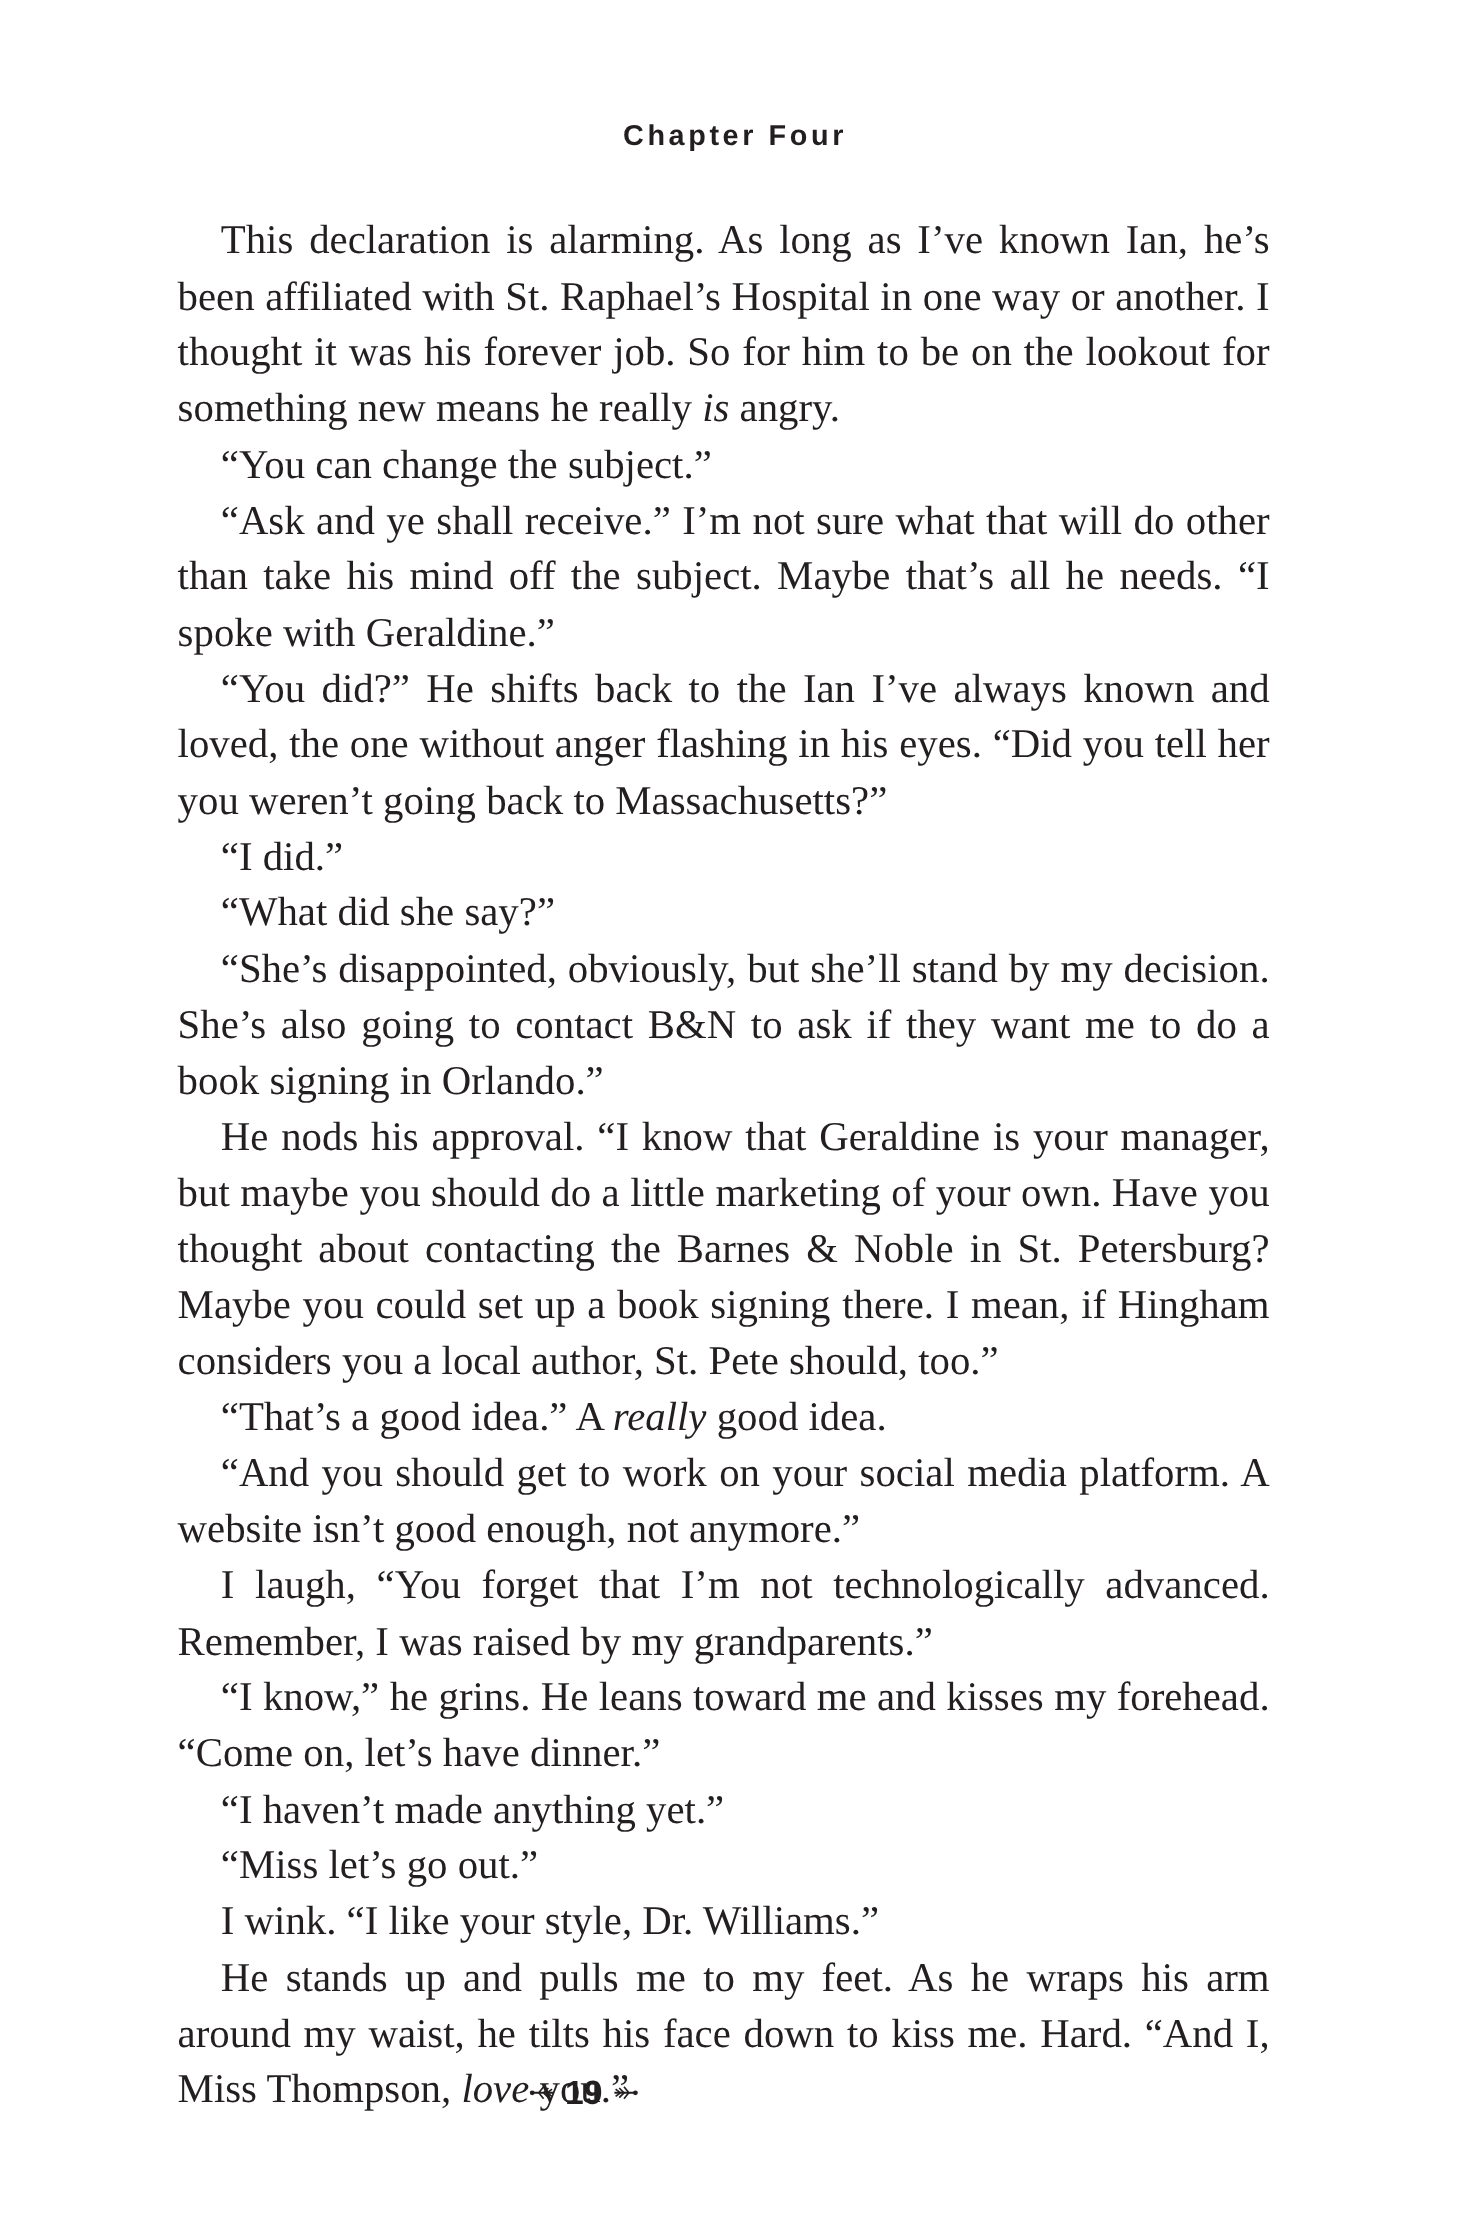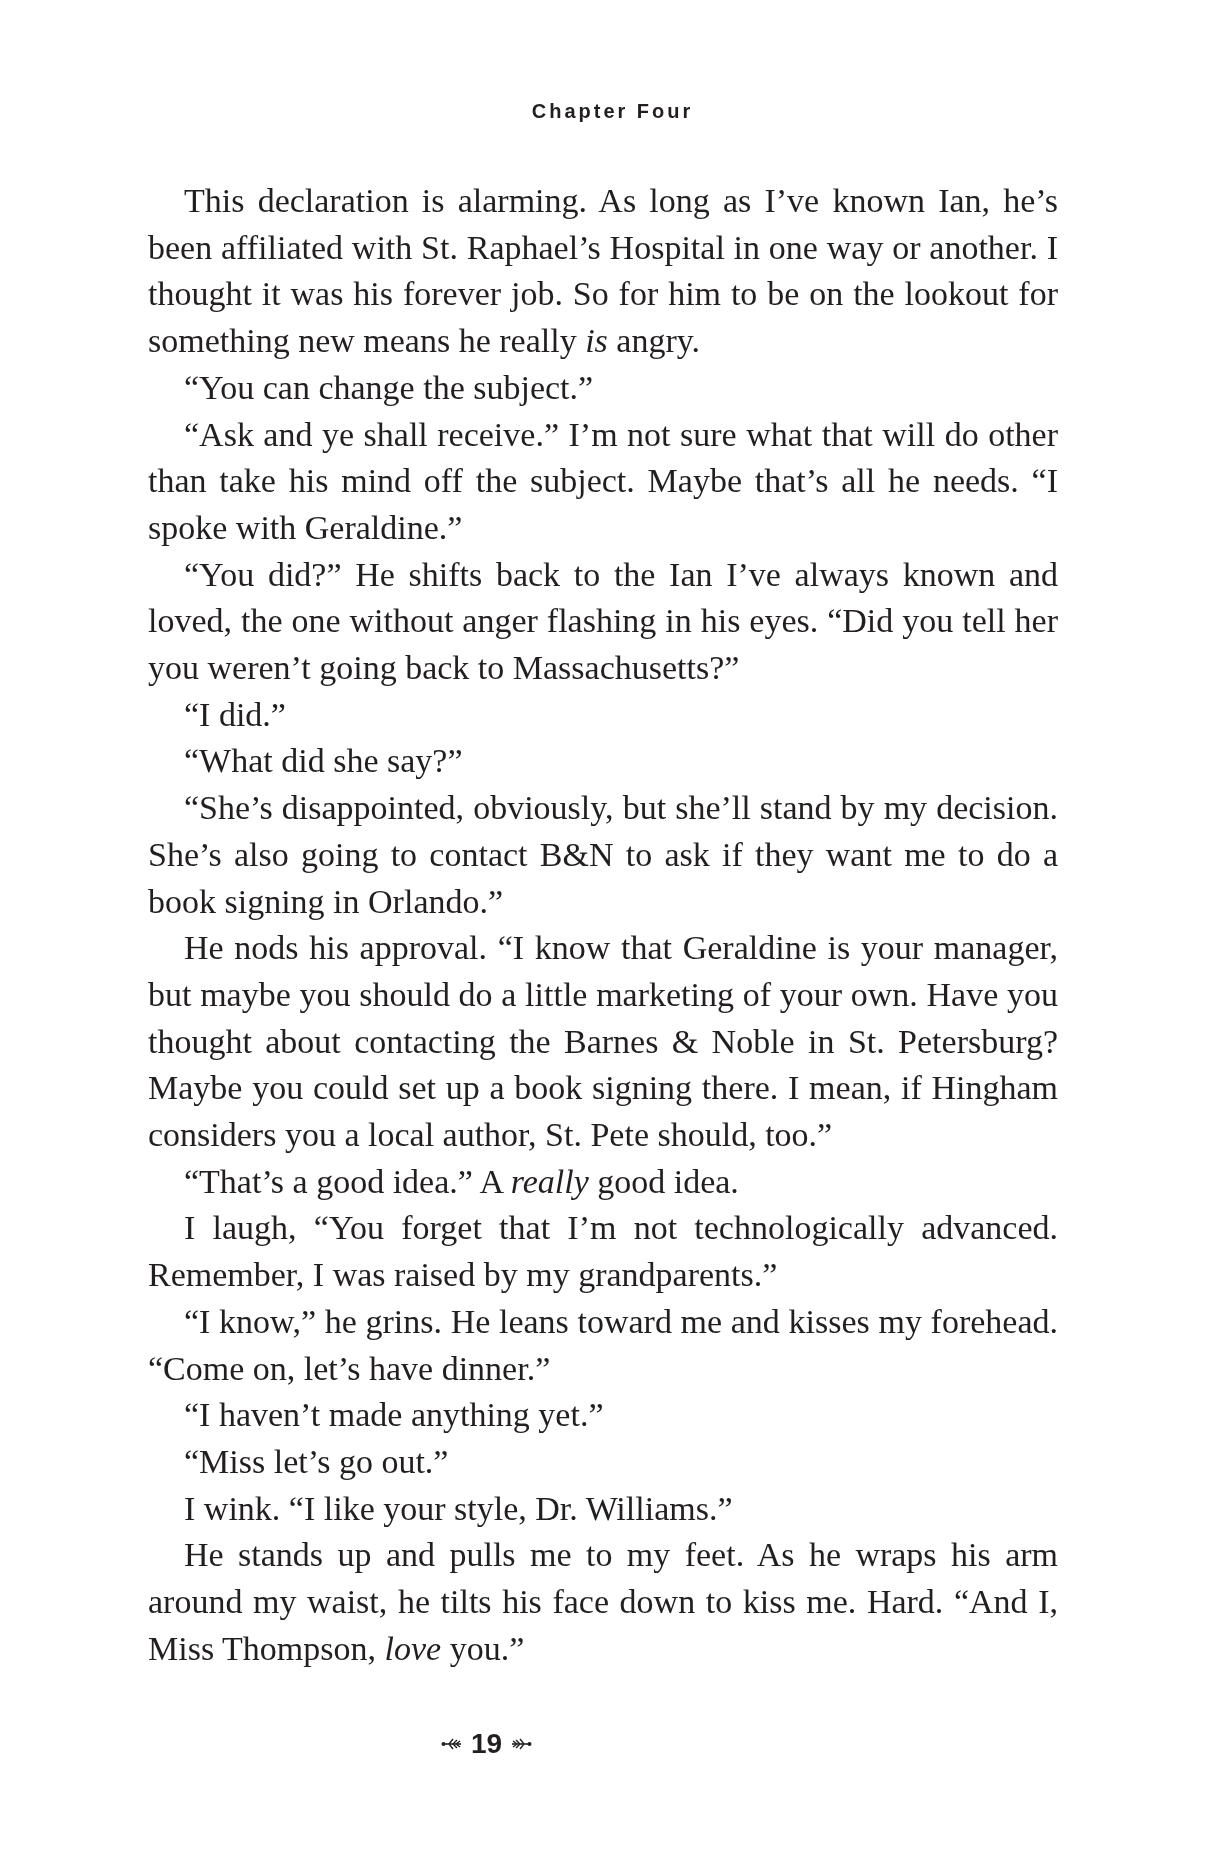--- a/index.html
+++ b/index.html
@@ -1,19 +1,19 @@
 <!DOCTYPE html>
 <html><head>
 <meta charset="utf-8">
 <style>
   html, body { margin: 0; padding: 0; background: #ffffff; }
   body { width: 1225px; height: 1850px; position: relative; overflow: hidden; color: #231f20; }
   .header {
     position: absolute; top: 100px; left: 0; width: 1225px; text-align: center;
-    font-family: "Liberation Sans", sans-serif; font-weight: bold; font-size: 20px;
+    font-family: "Liberation Sans", sans-serif; font-weight: bold; font-size: 24px;
     letter-spacing: 3px; color: #231f20;
   }
   .body-text {
     position: absolute; top: 178px; left: 148px; width: 910px;
     font-family: "Liberation Serif", serif; font-size: 34px; line-height: 46.7px;
     text-align: justify; color: #231f20;
   }
   .body-text p { margin: 0; text-indent: 36px; }
   .body-text em { font-style: italic; }
   .folio {
@@ -31,20 +31,21 @@
 <div class="body-text">
   <p><span>This declaration is alarming. As long as I’ve known Ian, he’s been affiliated with St. Raphael’s Hospital in one way or another. I thought it was his forever job. So for him to be on the lookout for something new means he really </span><em>is</em><span> angry.</span></p>
   <p>“You can change the subject.”</p>
   <p>“Ask and ye shall receive.” I’m not sure what that will do other than take his mind off the subject. Maybe that’s all he needs. “I spoke with Geraldine.”</p>
   <p>“You did?” He shifts back to the Ian I’ve always known and loved, the one without anger flashing in his eyes. “Did you tell her you weren’t going back to Massachusetts?”</p>
   <p>“I did.”</p>
   <p>“What did she say?”</p>
   <p>“She’s disappointed, obviously, but she’ll stand by my decision. She’s also going to contact B&amp;N to ask if they want me to do a book signing in Orlando.”</p>
   <p>He nods his approval. “I know that Geraldine is your manager, but maybe you should do a little marketing of your own. Have you thought about contacting the Barnes &amp; Noble in St. Petersburg? Maybe you could set up a book signing there. I mean, if Hingham considers you a local author, St. Pete should, too.”</p>
   <p><span>“That’s a good idea.” A </span><em>really</em><span> good idea.</span></p>
+  <p>“And you should get to work on your social media platform. A website isn’t good enough, not anymore.”</p>
   <p>I laugh, “You forget that I’m not technologically advanced. Remember, I was raised by my grandparents.”</p>
   <p>“I know,” he grins. He leans toward me and kisses my forehead. “Come on, let’s have dinner.”</p>
   <p>“I haven’t made anything yet.”</p>
   <p>“Miss let’s go out.”</p>
   <p>I wink. “I like your style, Dr. Williams.”</p>
   <p><span>He stands up and pulls me to my feet. As he wraps his arm around my waist, he tilts his face down to kiss me. Hard. “And I, Miss Thompson, </span><em>love</em><span> you.”</span></p>
 </div>
 
 <div class="folio">
   <svg class="orn" viewBox="0 0 22 14">

